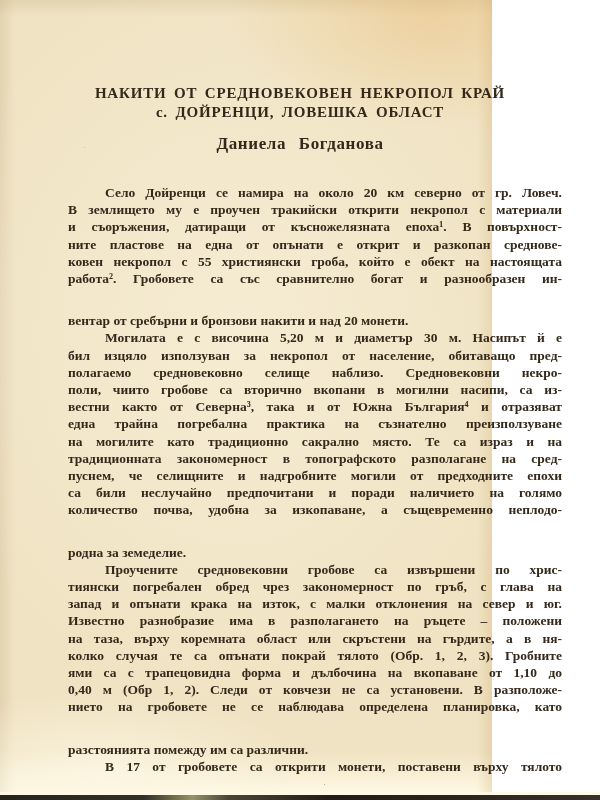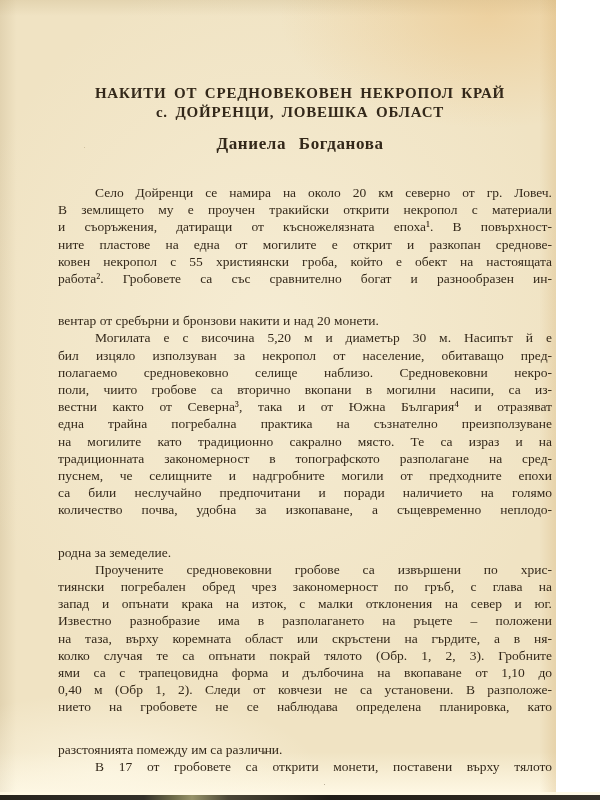--- a/index.html
+++ b/index.html
@@ -4,21 +4,21 @@
 <style>
   html, body {
     margin: 0;
     padding: 0;
     width: 600px;
     height: 800px;
     overflow: hidden;
   }
   .page {
     position: relative;
-    width: 556px;
+    width: 492px;
     height: 800px;
     background-color: #f0e3c3;
     background-image:
       radial-gradient(ellipse 300px 160px at 88% 2%, rgba(232,180,104,0.38), rgba(232,180,104,0) 70%),
       radial-gradient(ellipse 420px 500px at 48% 42%, rgba(248,240,218,0.7), rgba(248,240,218,0) 75%),
       radial-gradient(ellipse 300px 120px at 20% 97%, rgba(253,247,228,0.8), rgba(253,247,228,0) 70%),
       linear-gradient(90deg, rgba(176,154,112,0.22) 0%, rgba(176,154,112,0) 3%, rgba(176,154,112,0) 97%, rgba(203,162,96,0.25) 100%),
       linear-gradient(180deg, rgba(190,168,120,0.25) 0%, rgba(190,168,120,0) 2%, rgba(190,168,120,0) 94%, rgba(255,249,230,0.9) 99%);
     font-family: "Liberation Serif", "DejaVu Serif", serif;
     color: #32281a;
@@ -45,24 +45,24 @@
     text-align: center;
     font-size: 17px;
     font-weight: 700;
     letter-spacing: 0.6px;
     word-spacing: 8px;
     color: #33281a;
   }
   .body-text {
     position: absolute;
     top: 184px;
-    left: 58px;
+    left: 68px;
     width: 494px;
     font-size: 13.5px;
-    font-weight: 400;
+    font-weight: 700;
     color: #34291b;
   }
   .line {
     line-height: 17.2px;
     text-align: justify;
     text-align-last: justify;
     white-space: normal;
   }
   .line.first { text-indent: 37px; }
   .line.last  { text-align-last: left; margin-top: 25px; }
@@ -107,21 +107,21 @@
     <span>с. ДОЙРЕНЦИ, ЛОВЕШКА ОБЛАСТ</span>
   </h1>
 
   <div class="author">Даниела Богданова</div>
 
   <div class="body-text">
       <div>
         <div class="line first">Село Дойренци се намира на около 20 км северно от гр. Ловеч.</div>
         <div class="line">В землището му е проучен тракийски открити некропол с материали</div>
         <div class="line">и съоръжения, датиращи от късножелязната епоха¹. В повърхност-</div>
-        <div class="line">ните пластове на една от могилите е открит и разкопан среднове-</div>
+        <div class="line">ните пластове на една от опънати е открит и разкопан среднове-</div>
         <div class="line">ковен некропол с 55 християнски гроба, който е обект на настоящата</div>
         <div class="line">работа². Гробовете са със сравнително богат и разнообразен ин-</div>
         <div class="line last">вентар от сребърни и бронзови накити и над 20 монети.</div>
       </div>
       <div>
         <div class="line first">Могилата е с височина 5,20 м и диаметър 30 м. Насипът й е</div>
         <div class="line">бил изцяло използуван за некропол от население, обитаващо пред-</div>
         <div class="line">полагаемо средновековно селище наблизо. Средновековни некро-</div>
         <div class="line">поли, чиито гробове са вторично вкопани в могилни насипи, са из-</div>
         <div class="line">вестни както от Северна³, така и от Южна България⁴ и отразяват</div>

